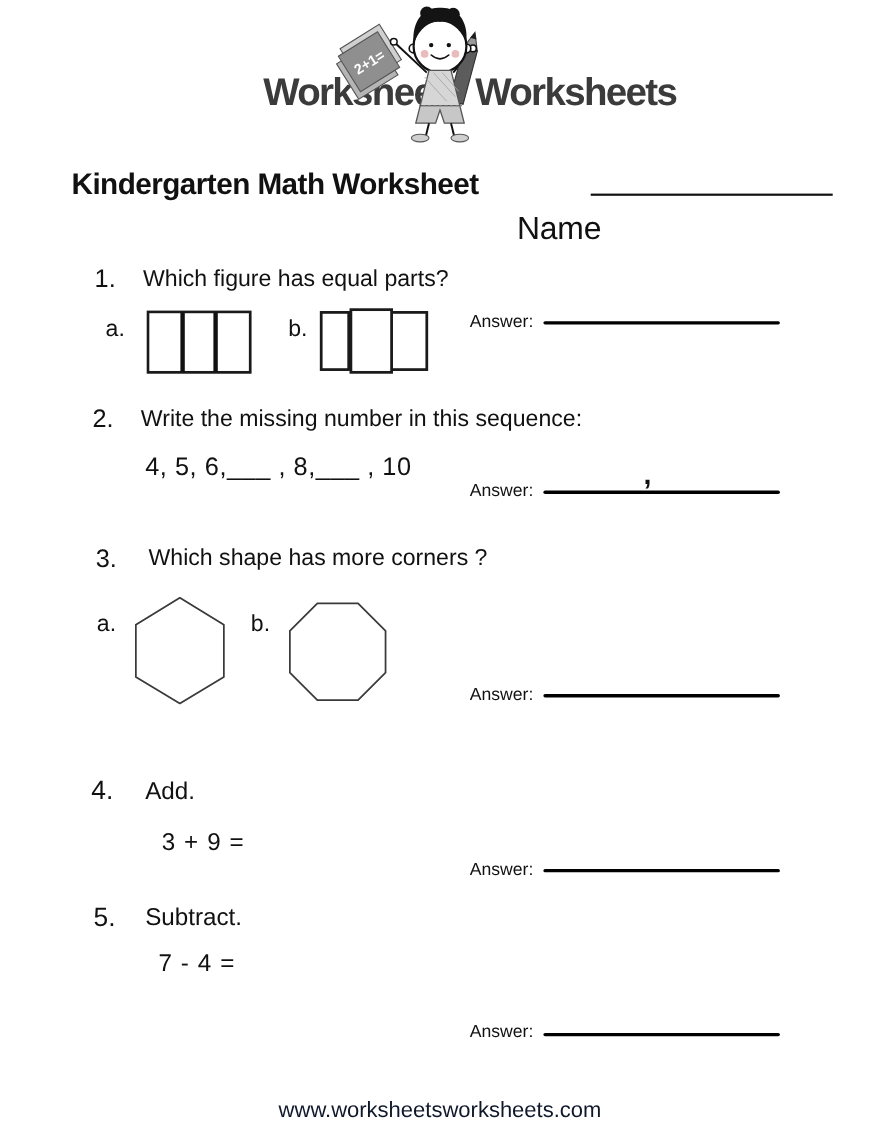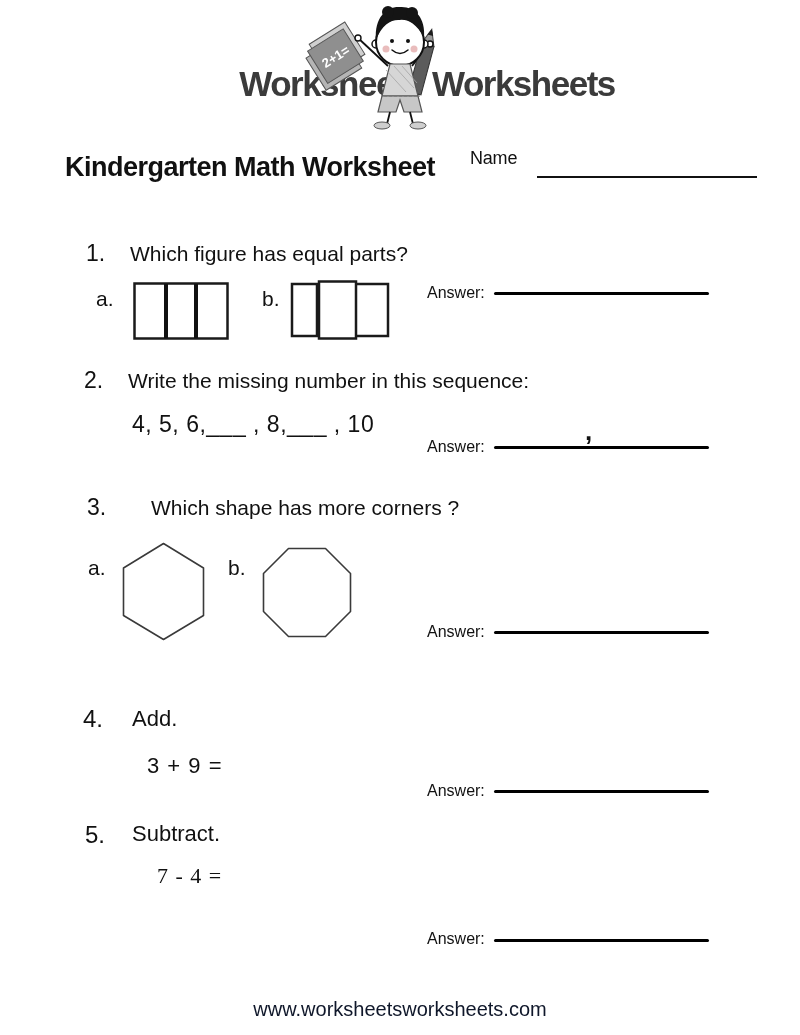--- a/index.html
+++ b/index.html
@@ -6,21 +6,21 @@
   .page{
     position:relative;width:800px;height:1035px;background:#ffffff;overflow:hidden;
     font-family:"Liberation Sans","DejaVu Sans",sans-serif;color:#111111;
   }
   .abs{position:absolute;}
   .logo-word{
     font-size:35px;font-weight:800;letter-spacing:-1.5px;color:#3b3b3b;
     white-space:nowrap;
   }
   .title{font-size:27px;font-weight:700;letter-spacing:-0.5px;white-space:nowrap;}
-  .name-label{font-size:18px;letter-spacing:-0.2px;}
+  .name-label{font-size:29px;letter-spacing:-0.2px;margin-top:44px;}
   .name-line{height:2px;background:#111;}
   .subtitle{font-size:21px;}
   .qnum{font-size:23px;}
   .qtext{font-size:21px;white-space:nowrap;}
   .opt-label{font-size:21px;}
   .seq{font-size:23px;letter-spacing:0.5px;white-space:nowrap;text-align:right;}
   .expr{font-size:22px;letter-spacing:1px;white-space:nowrap;}
   .answer-label{font-size:16px;font-weight:400;}
   .answer-line{height:3px;background:#000;border-radius:2px;}
   .comma{font-size:26px;font-weight:700;line-height:1;}
@@ -114,21 +114,21 @@
     <div class="abs qtext" style="left:128px;top:369px;">Write the missing number in this sequence:</div>
     <div class="abs seq" style="left:132px;top:411px;">4,  5,  6,___ ,  8,___ ,  10</div>
 
     <div class="abs answer-label" style="left:427px;top:438px;">Answer:</div>
     <div class="abs comma" style="left:585px;top:418px;">,</div>
     <div class="abs answer-line" style="left:494px;top:446px;width:215px;"></div>
   </div>
 
   <div>
     <div class="abs qnum" style="left:87px;top:494px;">3.</div>
-    <div class="abs qtext" style="left:135px;top:496px;margin-left:16px;">Which shape has more corners ?</div>
+    <div class="abs qtext" style="left:135px;top:496px;">Which shape has more corners ?</div>
 
     <div class="abs opt-label" style="left:88px;top:556px;">a.</div>
     <svg class="abs" style="left:122px;top:542px;" width="83" height="99">
       <polygon points="41.5,1.5 81.5,26 81.5,73.5 41.5,97.5 1.5,73.5 1.5,26" fill="none" stroke="#3a3a3a" stroke-width="1.6" stroke-linejoin="round"></polygon>
     </svg>
 
     <div class="abs opt-label" style="left:228px;top:556px;">b.</div>
     <svg class="abs" style="left:262px;top:547px;" width="90" height="91">
       <polygon points="26.5,1.5 63.5,1.5 88.5,26.5 88.5,64.5 63.5,89.5 26.5,89.5 1.5,64.5 1.5,26.5" fill="none" stroke="#3a3a3a" stroke-width="1.6" stroke-linejoin="round"></polygon>
     </svg>
@@ -142,21 +142,21 @@
     <div class="abs qtext" style="left:132px;top:706px;font-size:22px;">Add.</div>
     <div class="abs expr" style="left:147px;top:753px;">3 + 9 =</div>
 
     <div class="abs answer-label" style="left:427px;top:782px;">Answer:</div>
     <div class="abs answer-line" style="left:494px;top:790px;width:215px;"></div>
   </div>
 
   <div>
     <div class="abs qnum" style="left:85px;top:821px;font-size:24px;">5.</div>
     <div class="abs qtext" style="left:132px;top:821px;font-size:22px;">Subtract.</div>
-    <div class="abs expr" style="left:157px;top:863px;font-family:Liberation Serif, serif;">7 - 4 =</div>
+    <div class="abs expr" style="left:144px;top:863px;">7 - 4 =</div>
 
     <div class="abs answer-label" style="left:427px;top:930px;">Answer:</div>
     <div class="abs answer-line" style="left:494px;top:939px;width:215px;"></div>
   </div>
 
   <div class="abs footer" style="left:0;top:998px;">www.worksheetsworksheets.com</div>
 
 </div>
 
 </body></html>

